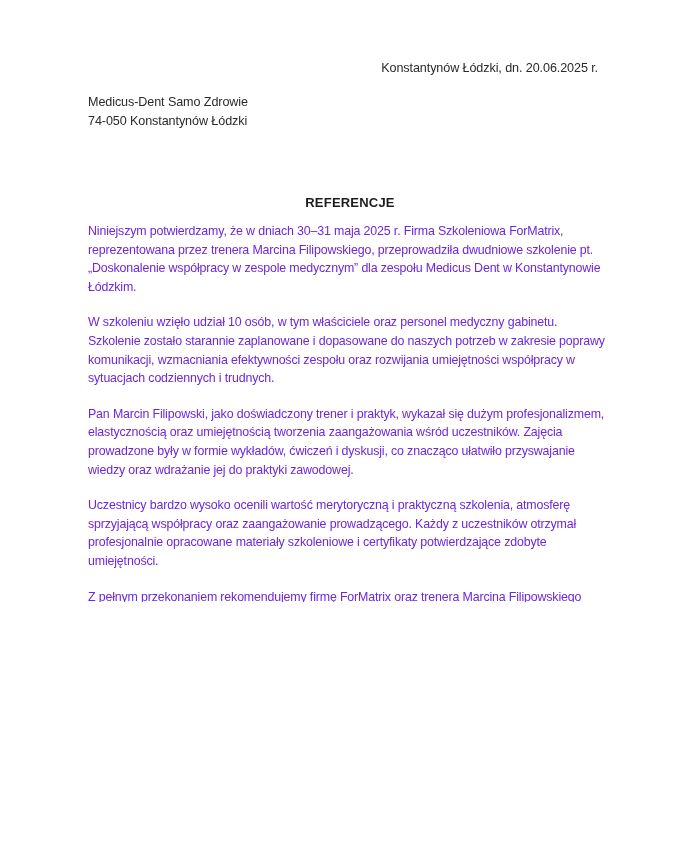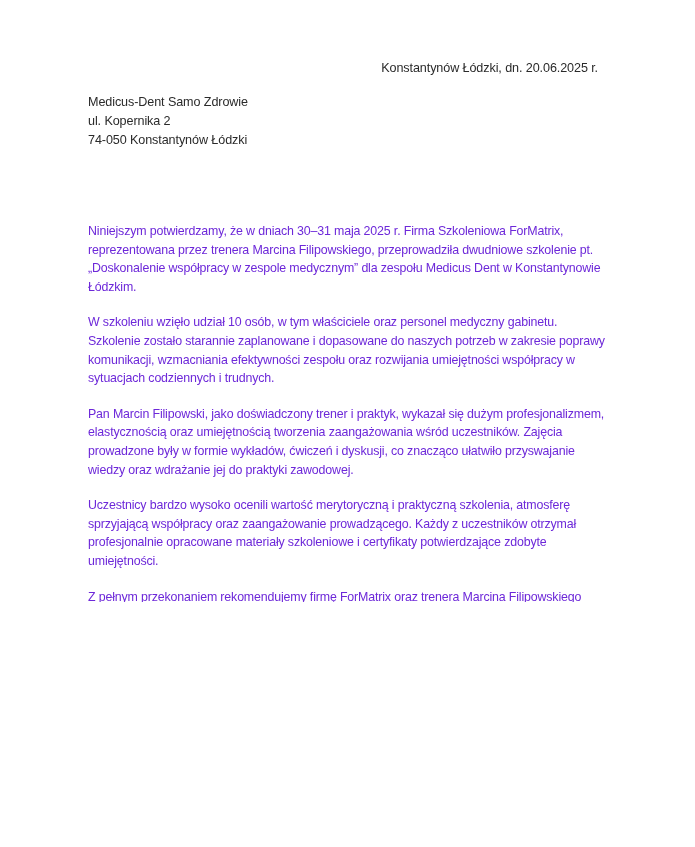--- a/index.html
+++ b/index.html
@@ -147,24 +147,24 @@
 </style>
 </head>
 <body>
 
 <div class="page">
 
   <div class="date-line">Konstantynów Łódzki, dn. 20.06.2025 r.</div>
 
   <div class="sender">
     <div>Medicus-Dent Samo Zdrowie</div>
-    <div>ul. Kopernika 2</div>
     <div>74-050 Konstantynów Łódzki</div>
   </div>
 
+  <div class="doc-title">REFERENCJE</div>
 
   <div class="letter-body">
     <p>Niniejszym potwierdzamy, że w dniach 30–31 maja 2025 r. Firma Szkoleniowa ForMatrix,
 reprezentowana przez trenera Marcina Filipowskiego, przeprowadziła dwudniowe szkolenie pt.
 „Doskonalenie współpracy w zespole medycznym” dla zespołu Medicus Dent w Konstantynowie
 Łódzkim.</p>
     <p>W szkoleniu wzięło udział 10 osób, w tym właściciele oraz personel medyczny gabinetu.
 Szkolenie zostało starannie zaplanowane i dopasowane do naszych potrzeb w zakresie poprawy
 komunikacji, wzmacniania efektywności zespołu oraz rozwijania umiejętności współpracy w
 sytuacjach codziennych i trudnych.</p>

